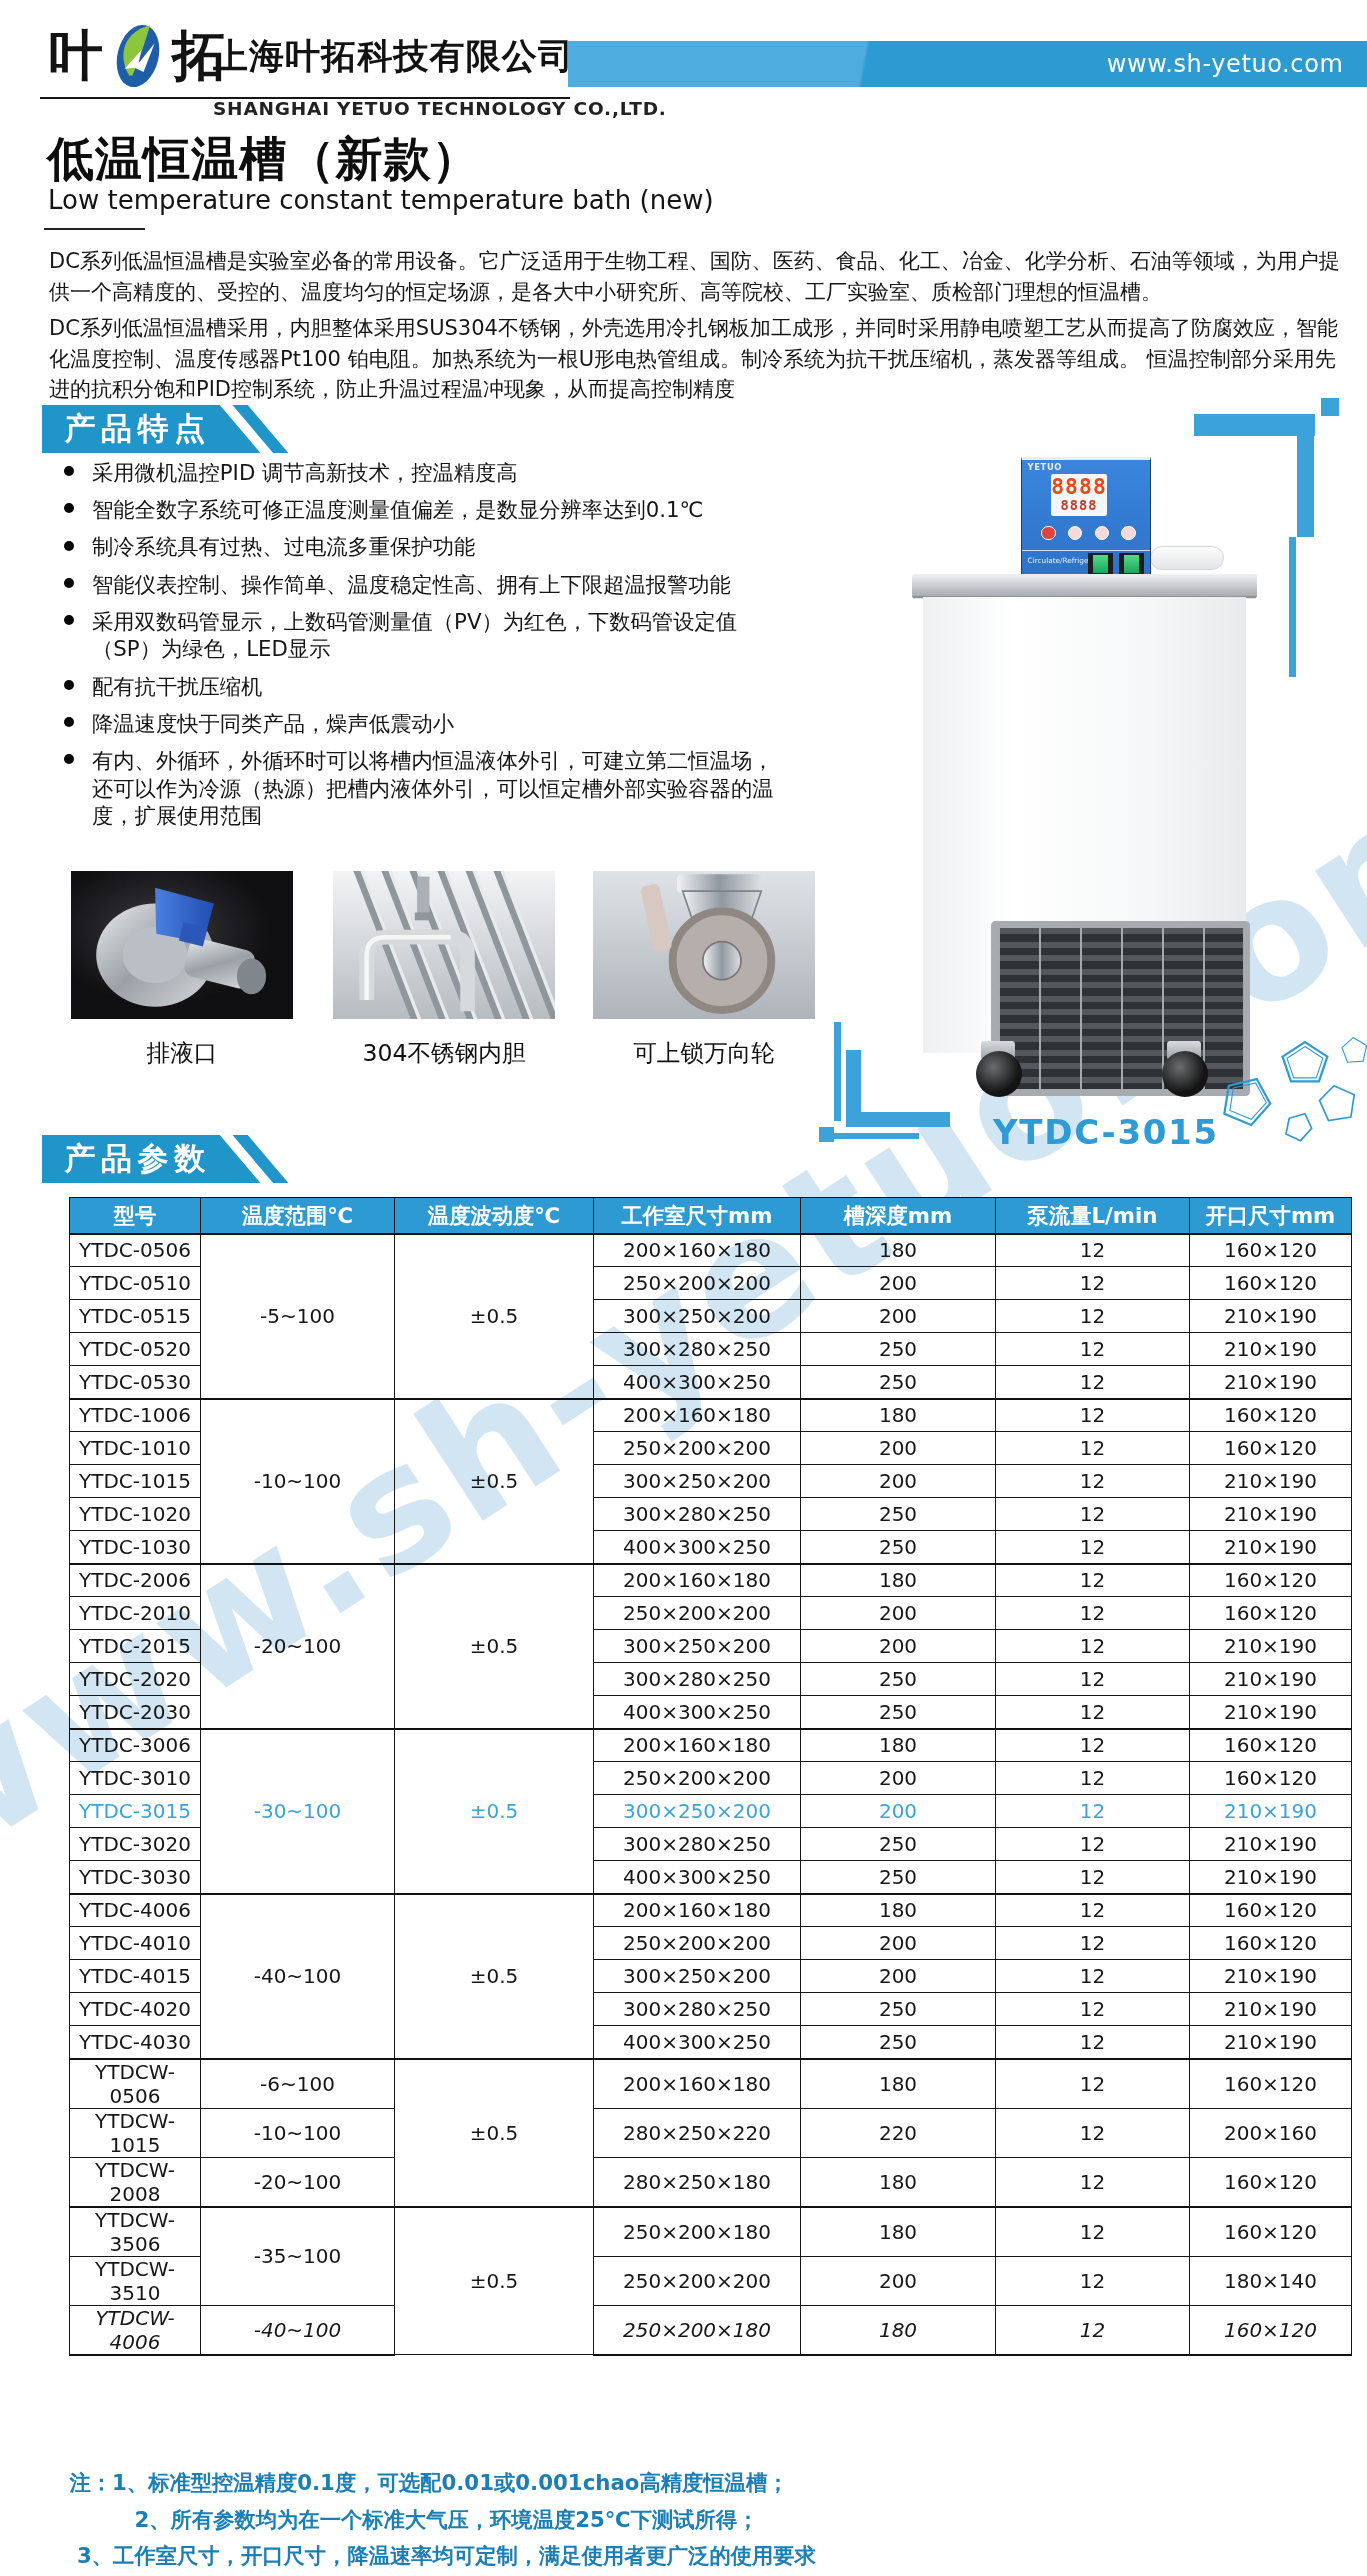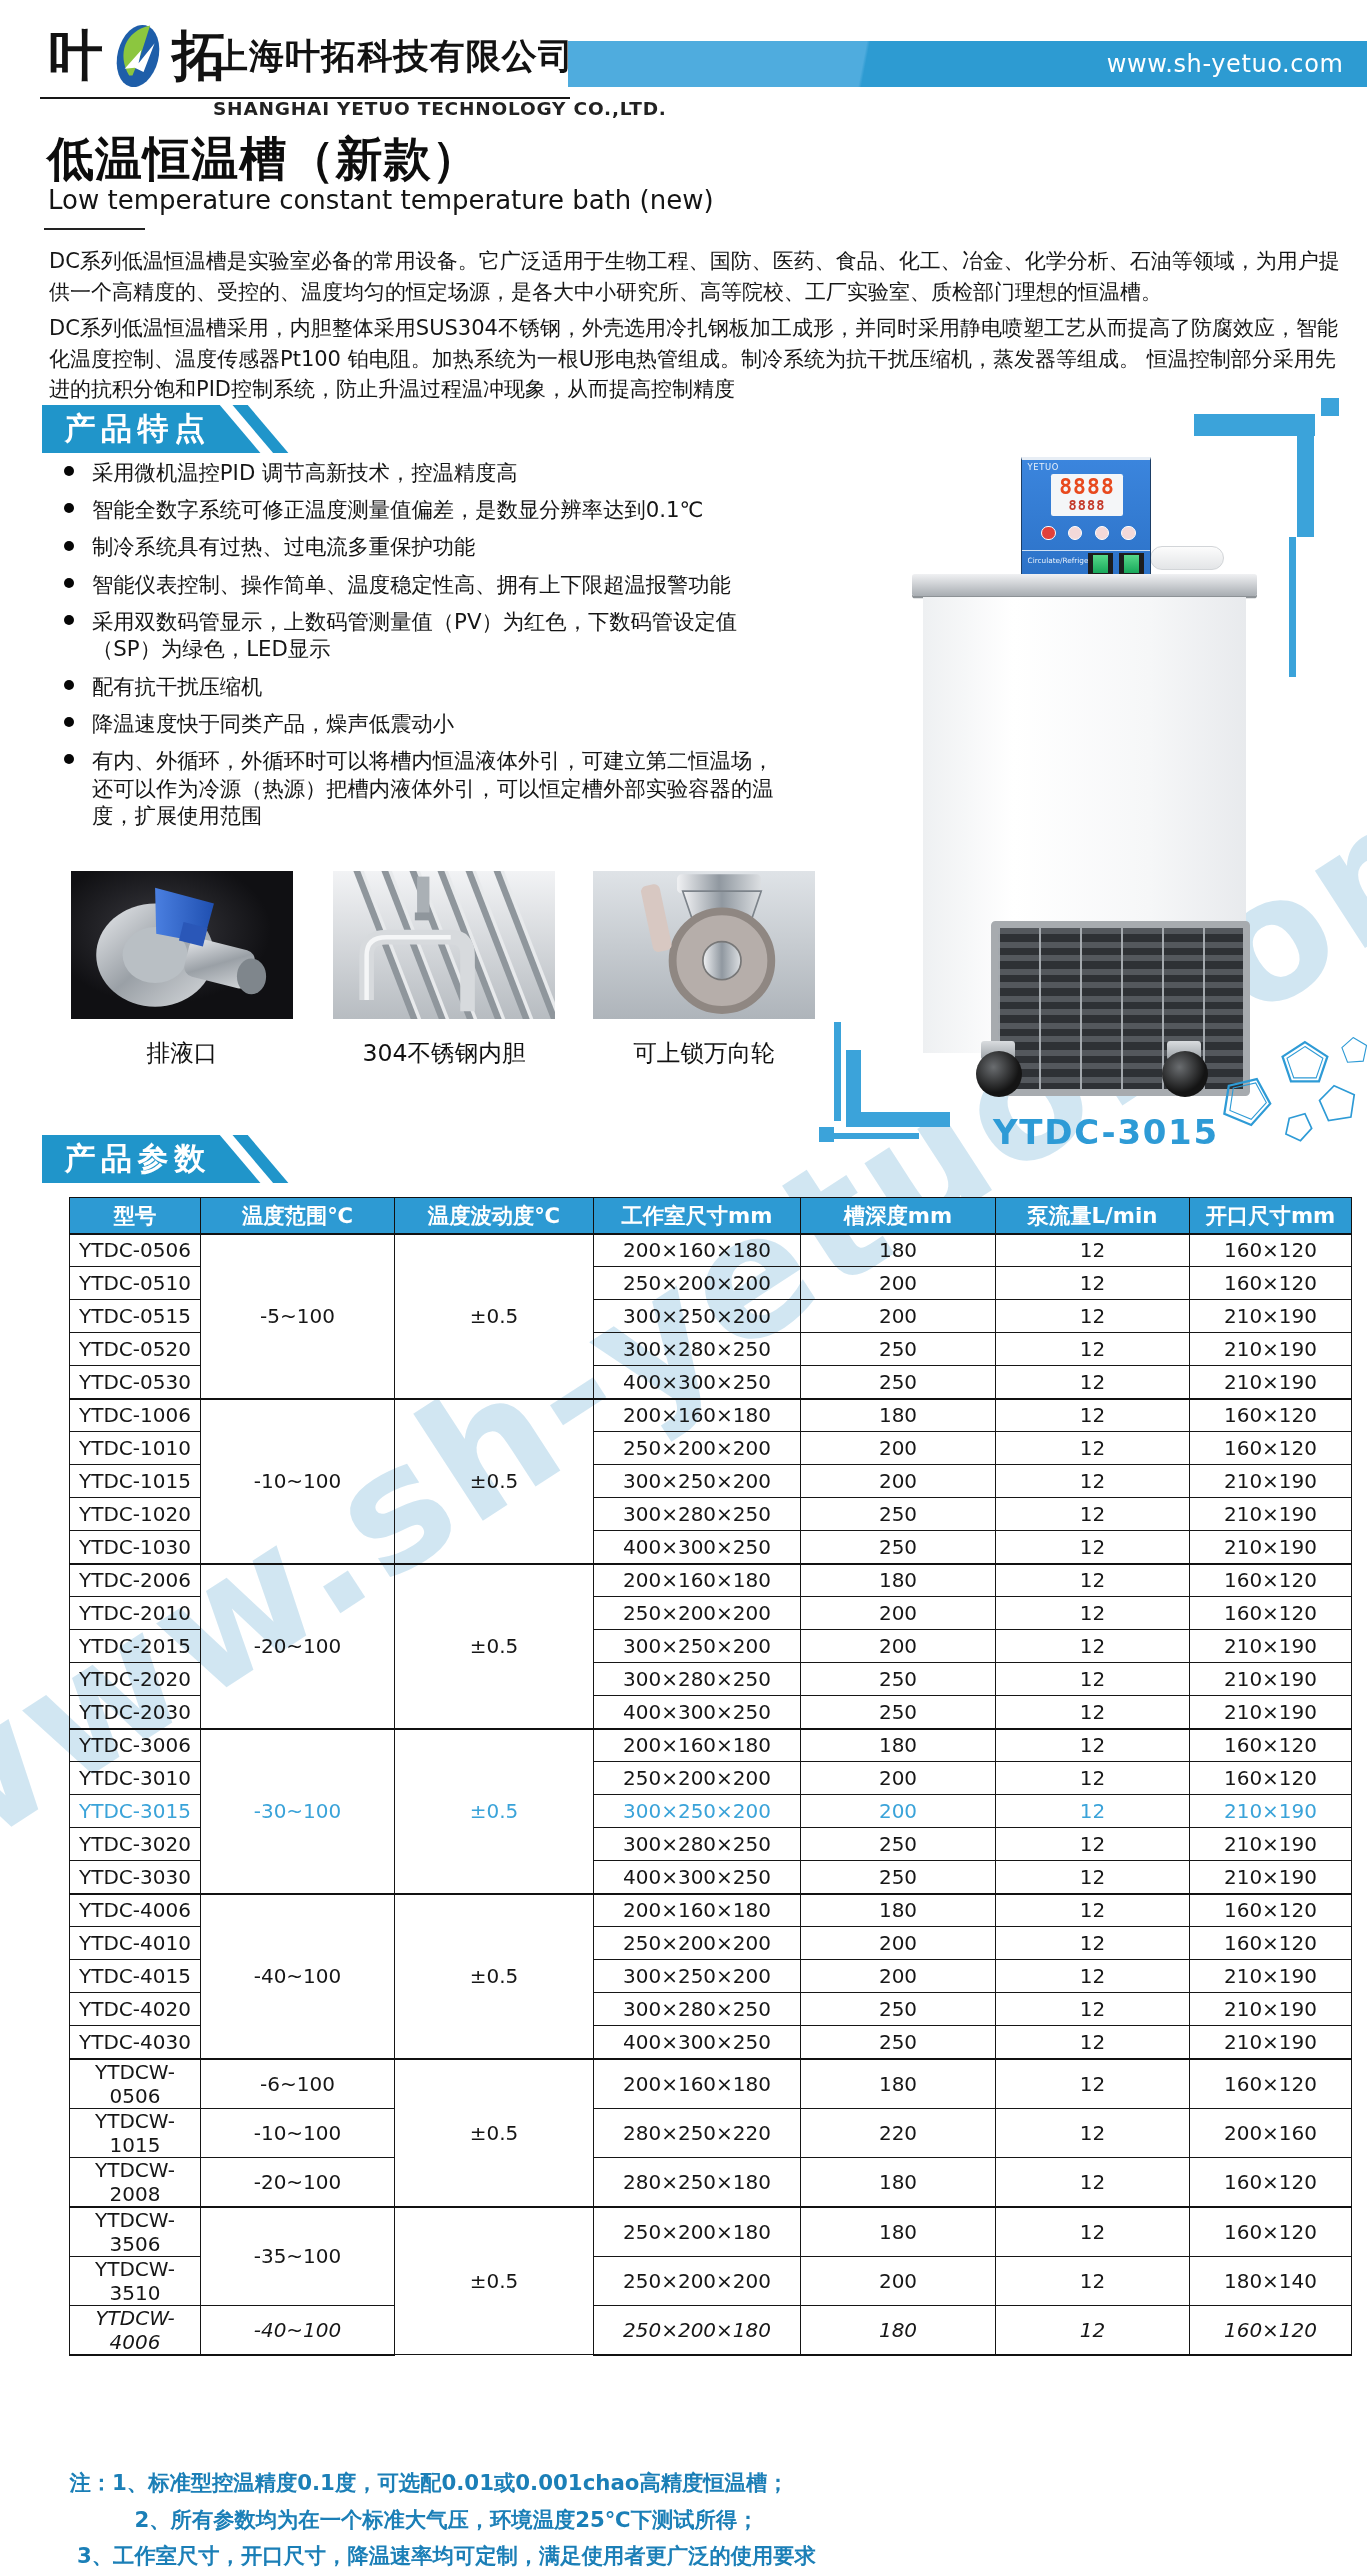--- a/index.html
+++ b/index.html
@@ -49,22 +49,22 @@
   
   .feature-list{position:absolute;left:63px;top:459px;width:718px;margin:0;padding:0;list-style:none;}
   .feature-list li{position:relative;padding-left:29px;margin-bottom:9.5px;
     font-size:21.3px;line-height:1.3;color:#151515;}
   .feature-list li::before{content:"";position:absolute;left:1.1px;top:7.3px;width:10px;height:10px;
     border-radius:50%;background:#060606;}
   
   .machine{position:absolute;left:887px;top:452px;width:393px;height:645px;}
   .ctrl{position:absolute;left:134px;top:4.5px;width:130px;height:140px;
     background:linear-gradient(#3b85dd,#2a6fc4);border:1.1px solid #1d3e66;border-top:3.4px solid #e8eef5;}
-  .ctrl-logo{position:absolute;left:5.6px;top:2.2px;color:#e8f0fa;font-size:8.4px;font-weight:400;letter-spacing:0.6px;text-align:right;}
-  .ctrl-screen{position:absolute;left:29px;top:14.6px;width:72px;height:42px;background:#f4f6f8;border-radius:2.2px;
+  .ctrl-logo{position:absolute;left:5.6px;top:2.2px;color:#e8f0fa;font-size:8.4px;font-weight:700;letter-spacing:0.6px;text-align:right;}
+  .ctrl-screen{position:absolute;left:29px;top:14.6px;width:56px;height:42px;background:#f4f6f8;border-radius:2.2px;
     text-align:center;line-height:1;}
   .pv{color:#e8491d;font-size:21.3px;font-weight:700;letter-spacing:1.1px;margin-top:2.2px;font-family:"DejaVu Sans Mono",monospace;}
   .sv{color:#c43a2a;font-size:13.5px;font-weight:700;letter-spacing:1.1px;margin-top:1.1px;font-family:"DejaVu Sans Mono",monospace;}
   .btn-row{position:absolute;left:19px;top:66px;width:95px;display:flex;justify-content:space-between;}
   .ind{width:14.6px;height:14.6px;border-radius:50%;background:#f3d9d9;border:1.7px solid #fff;}
   .ind.on{background:#e2403a;}
   .ctrl-sec{position:absolute;left:0;width:100%;border-top:1.7px solid #cfe0f2;}
   .sec1{top:90px;height:29px;}
   .sec2{top:119px;height:21.3px;}
   .sec-label{position:absolute;left:5.6px;top:5.6px;color:#eaf2fb;font-size:7.3px;}

